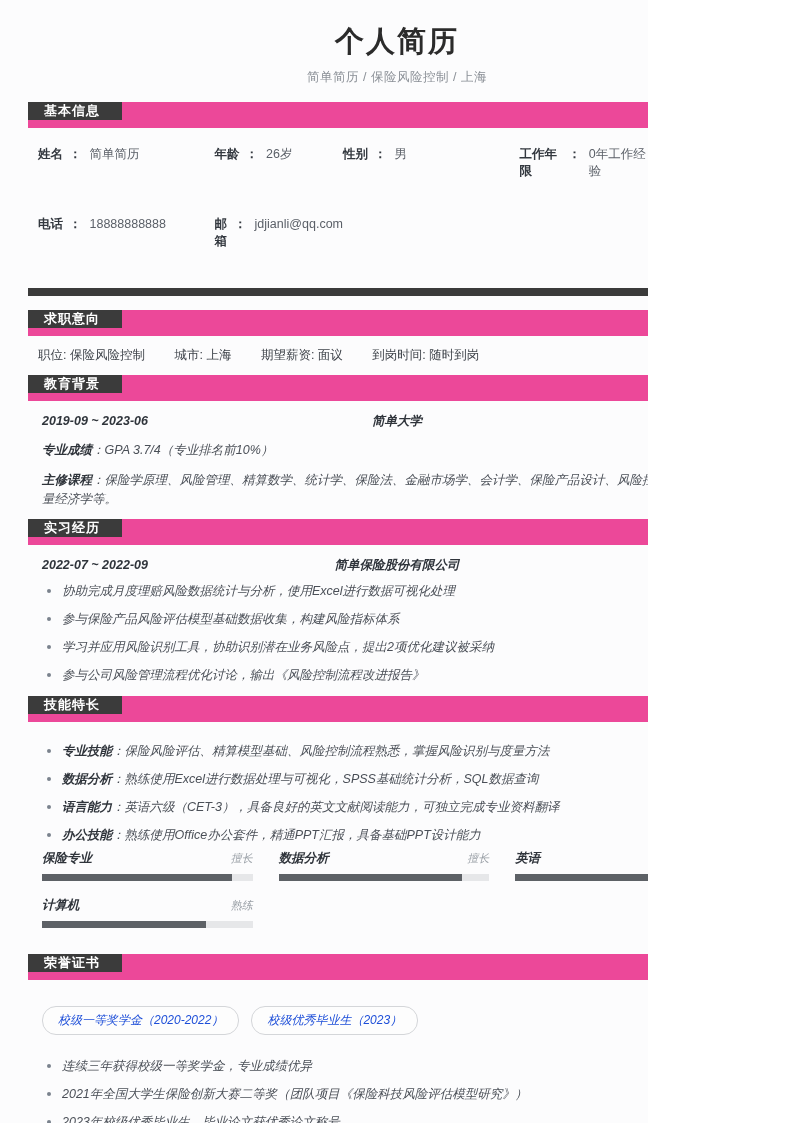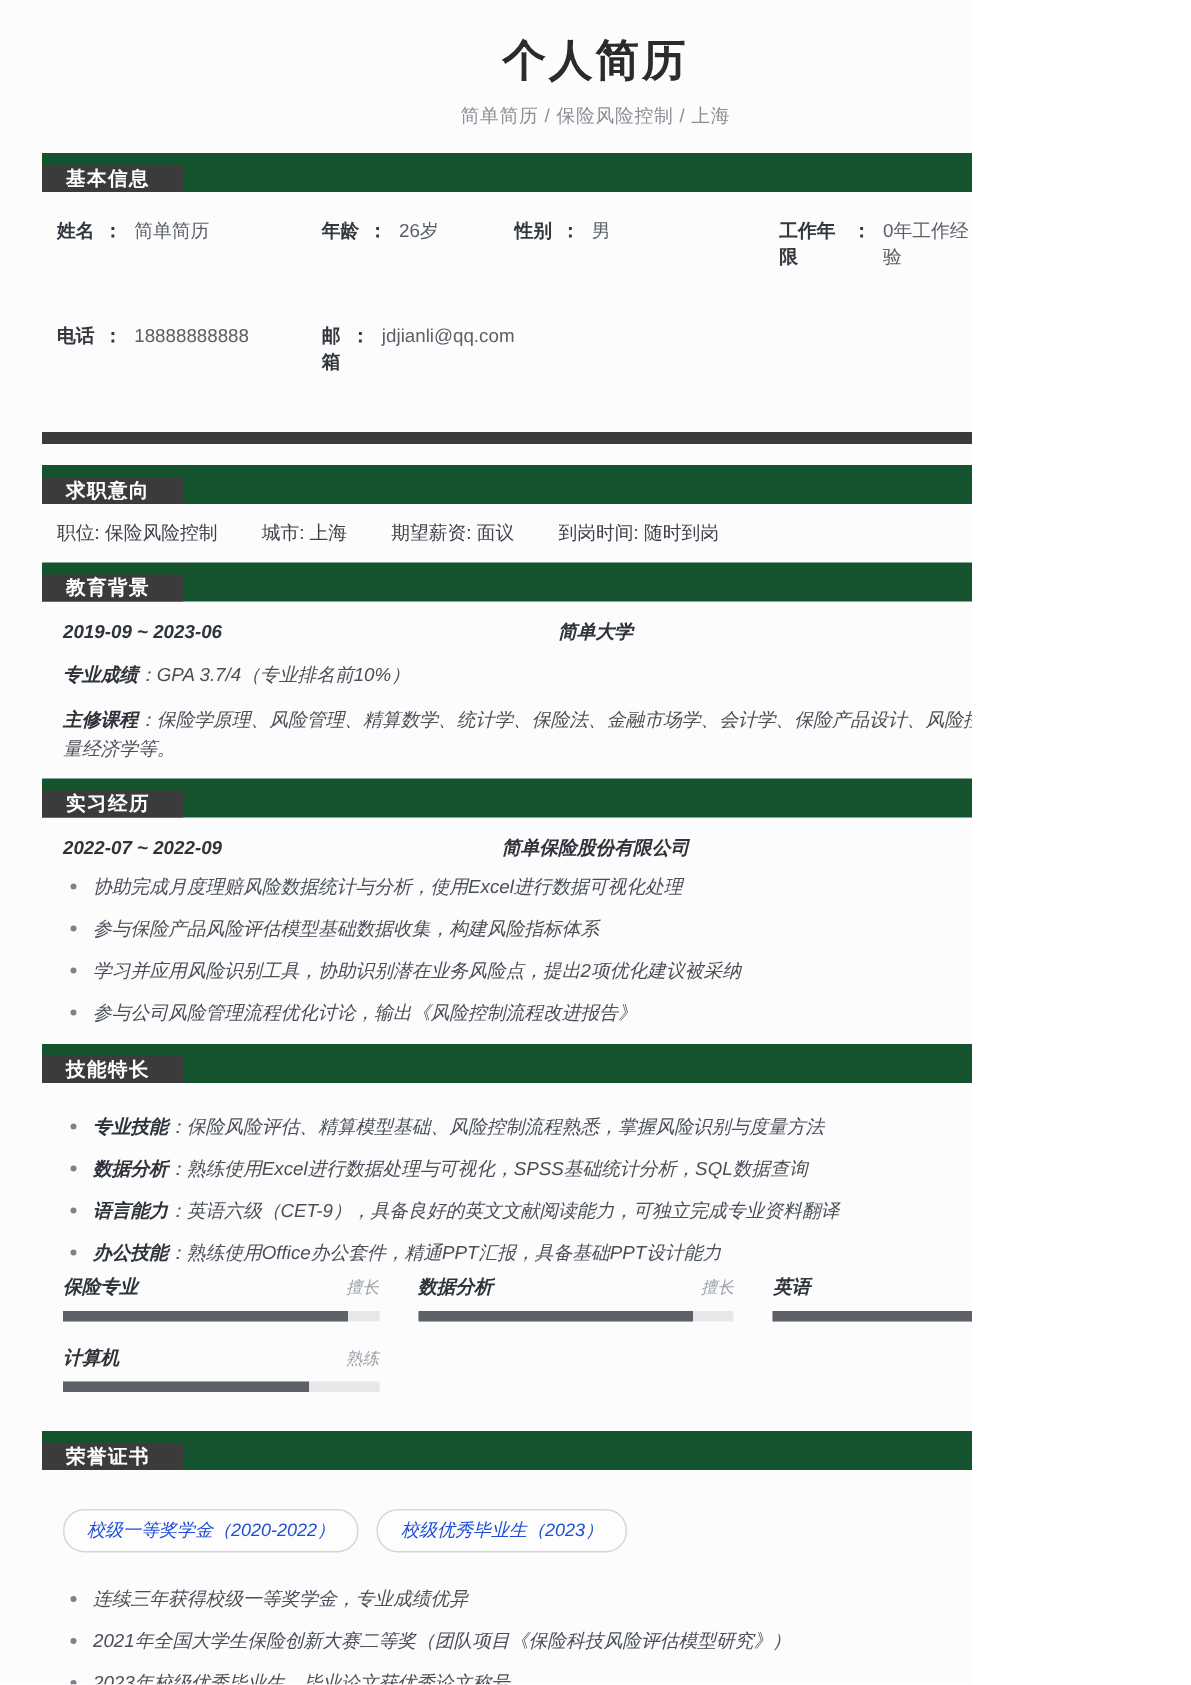--- a/index.html
+++ b/index.html
@@ -22,22 +22,22 @@
   .resume-title {
     font-size: 29px; font-weight: 700; color: #2b2b2b; letter-spacing: 2px;
     line-height: 38px;
   }
   .resume-subtitle {
     font-size: 12.5px; color: #8a8f96; margin-top: 9px; letter-spacing: .5px;
   }
 
   
   .sec-bar {
-    display: flex; align-items: flex-end;
-    height: 26px; background: #14532d; margin-top: 0;
+    display: flex; align-items: flex-start;
+    height: 26px; background: #ec4899; margin-top: 0;
   }
   .sec-tab {
     background: #3b3b3b; color: #ffffff;
     font-size: 13px; font-weight: 700;
     padding: 0 16px; display: flex; align-items: center;
     letter-spacing: 1px; min-width: 94px;
   }
   .sec-bar-rest { flex: 1; }
 
   
@@ -239,21 +239,21 @@
   </div>
 
   <div class="sec-bar">
     <div class="sec-tab">技能特长</div>
     <div class="sec-bar-rest"></div>
   </div>
   <div class="sec-body">
     <ul class="bullets">
       <li><b>专业技能</b><span>：保险风险评估、精算模型基础、风险控制流程熟悉，掌握风险识别与度量方法</span></li>
       <li><b>数据分析</b><span>：熟练使用Excel进行数据处理与可视化，SPSS基础统计分析，SQL数据查询</span></li>
-      <li><b>语言能力</b><span>：英语六级（CET-9），具备良好的英文文献阅读能力，可独立完成专业资料翻译</span></li>
+      <li><b>语言能力</b><span>：英语六级（CET-3），具备良好的英文文献阅读能力，可独立完成专业资料翻译</span></li>
       <li><b>办公技能</b><span>：熟练使用Office办公套件，精通PPT汇报，具备基础PPT设计能力</span></li>
     </ul>
     <div class="bars">
       <div class="bar-item">
         <div class="bar-head">
           <span class="bar-name">保险专业</span>
           <span class="bar-level">擅长</span>
         </div>
         <div class="bar-track">
           <div class="bar-fill" style="width: 90%;"></div>

